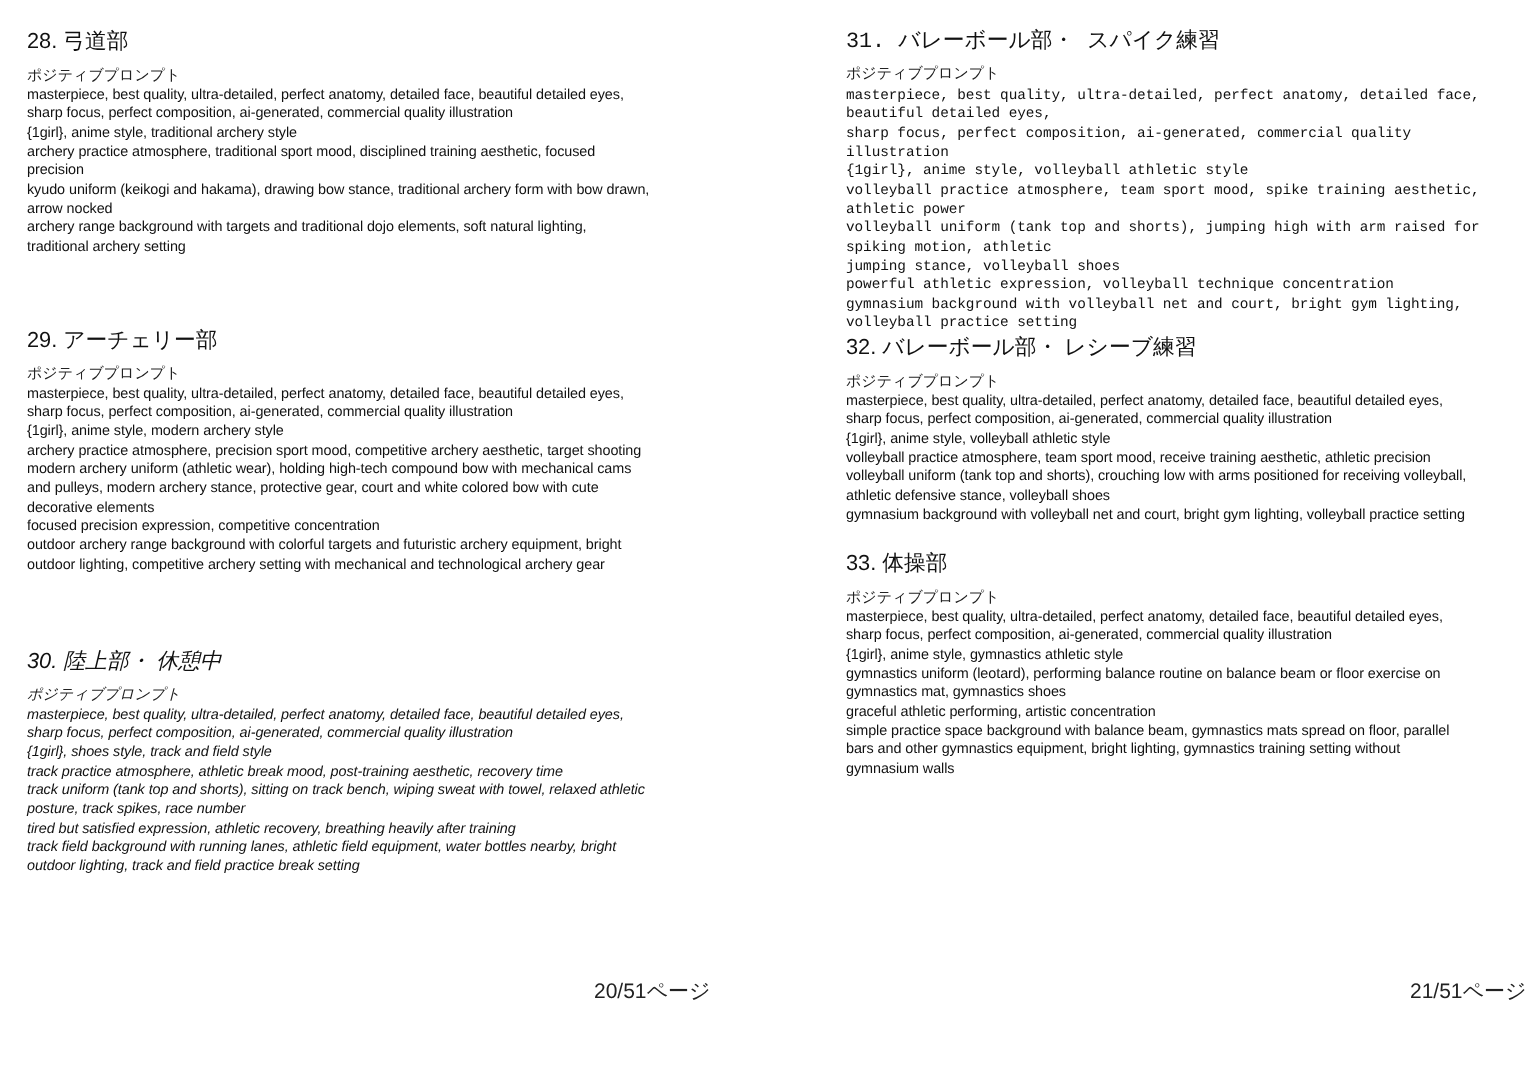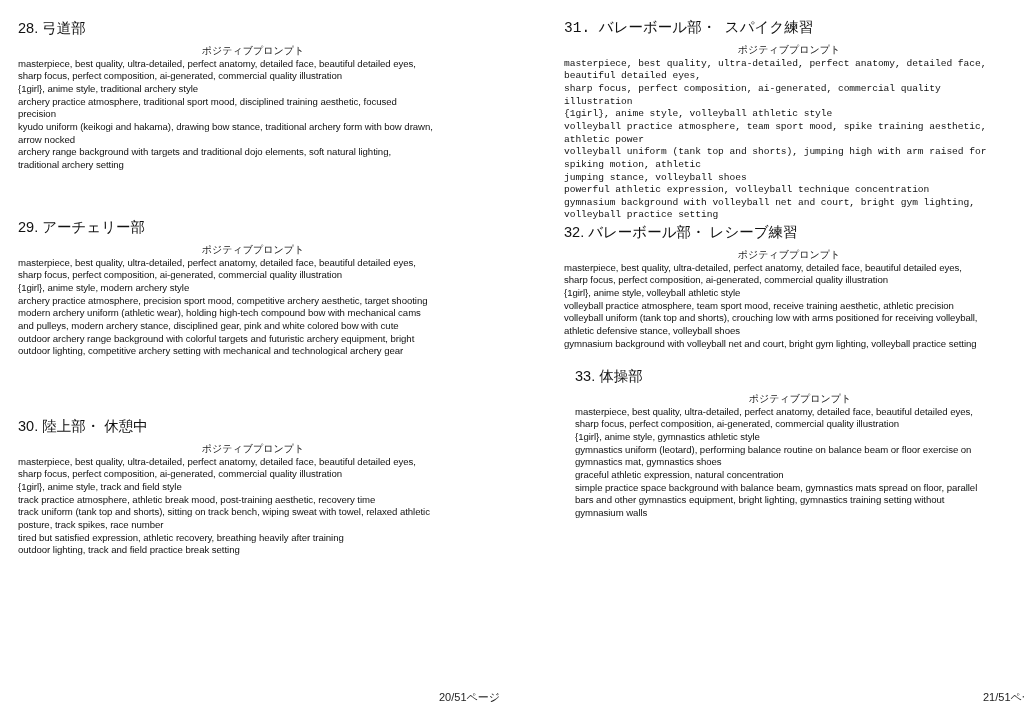--- a/index.html
+++ b/index.html
@@ -8,24 +8,24 @@
     font-family:"Liberation Sans", "DejaVu Sans", sans-serif; color:#111111;
   }
   .page { position:absolute; top:0; height:712px; }
   .page.left { left:18px; width:470px; }
   .page.right { left:564px; width:450px; }
   .section { position:absolute; left:0; width:100%; }
   .sec-title {
     font-size:14.5px; line-height:18px; margin:0 0 8px 0; font-weight:normal; color:#111;
     white-space:nowrap;
   }
-  .sec-label { font-size:10px; line-height:12.6px; color:#222; margin:0;text-align:center; }
+  .sec-label { font-size:10px; line-height:12.6px; color:#222; margin:0; }
   .sec-line { font-size:9.6px; line-height:12.65px; color:#111; margin:0; letter-spacing:-0.05px; }
   .page-num {
-    position:absolute; top:690px; font-size:11px; color:#222; white-space:nowrap;margin-left:43px;
+    position:absolute; top:652px; font-size:14px; color:#222; white-space:nowrap;
   }
   .pn-left { left:396px; }
   .pn-right { left:940px; }
 </style>
 </head>
 <body>
 
 <div class="page left">
 
   <div class="section" style="top:19px;">
@@ -43,35 +43,38 @@
   </div>
 
   <div class="section" style="top:218px;">
     <h2 class="sec-title">29. アーチェリー部</h2>
     <p class="sec-label">ポジティブプロンプト</p>
     <p class="sec-line">masterpiece, best quality, ultra-detailed, perfect anatomy, detailed face, beautiful detailed eyes,</p>
     <p class="sec-line">sharp focus, perfect composition, ai-generated, commercial quality illustration</p>
     <p class="sec-line">{1girl}, anime style, modern archery style</p>
     <p class="sec-line">archery practice atmosphere, precision sport mood, competitive archery aesthetic, target shooting</p>
     <p class="sec-line">modern archery uniform (athletic wear), holding high-tech compound bow with mechanical cams</p>
-    <p class="sec-line">and pulleys, modern archery stance, disciplined gear, pink and white colored bow with cute</p>
+    <p class="sec-line">and pulleys, modern archery stance, protective gear, court and white colored bow with cute</p>
+    <p class="sec-line">decorative elements</p>
+    <p class="sec-line">focused precision expression, competitive concentration</p>
     <p class="sec-line">outdoor archery range background with colorful targets and futuristic archery equipment, bright</p>
     <p class="sec-line">outdoor lighting, competitive archery setting with mechanical and technological archery gear</p>
   </div>
 
-  <div class="section" style="top:417px;">
+  <div class="section" style="top:432px;font-style:italic;">
     <h2 class="sec-title">30. 陸上部・ 休憩中</h2>
     <p class="sec-label">ポジティブプロンプト</p>
     <p class="sec-line">masterpiece, best quality, ultra-detailed, perfect anatomy, detailed face, beautiful detailed eyes,</p>
     <p class="sec-line">sharp focus, perfect composition, ai-generated, commercial quality illustration</p>
-    <p class="sec-line">{1girl}, anime style, track and field style</p>
+    <p class="sec-line">{1girl}, shoes style, track and field style</p>
     <p class="sec-line">track practice atmosphere, athletic break mood, post-training aesthetic, recovery time</p>
     <p class="sec-line">track uniform (tank top and shorts), sitting on track bench, wiping sweat with towel, relaxed athletic</p>
     <p class="sec-line">posture, track spikes, race number</p>
     <p class="sec-line">tired but satisfied expression, athletic recovery, breathing heavily after training</p>
+    <p class="sec-line">track field background with running lanes, athletic field equipment, water bottles nearby, bright</p>
     <p class="sec-line">outdoor lighting, track and field practice break setting</p>
   </div>
 </div>
 
 <div class="page right">
 
   <div class="section" style="top:19px;font-family:Liberation Mono, monospace;">
     <h2 class="sec-title">31. バレーボール部・ スパイク練習</h2>
     <p class="sec-label">ポジティブプロンプト</p>
     <p class="sec-line">masterpiece, best quality, ultra-detailed, perfect anatomy, detailed face, beautiful detailed eyes,</p>
@@ -89,29 +92,29 @@
     <p class="sec-label">ポジティブプロンプト</p>
     <p class="sec-line">masterpiece, best quality, ultra-detailed, perfect anatomy, detailed face, beautiful detailed eyes,</p>
     <p class="sec-line">sharp focus, perfect composition, ai-generated, commercial quality illustration</p>
     <p class="sec-line">{1girl}, anime style, volleyball athletic style</p>
     <p class="sec-line">volleyball practice atmosphere, team sport mood, receive training aesthetic, athletic precision</p>
     <p class="sec-line">volleyball uniform (tank top and shorts), crouching low with arms positioned for receiving volleyball,</p>
     <p class="sec-line">athletic defensive stance, volleyball shoes</p>
     <p class="sec-line">gymnasium background with volleyball net and court, bright gym lighting, volleyball practice setting</p>
   </div>
 
-  <div class="section" style="top:367px;margin-left:11px;">
+  <div class="section" style="top:367px;">
     <h2 class="sec-title">33. 体操部</h2>
     <p class="sec-label">ポジティブプロンプト</p>
     <p class="sec-line">masterpiece, best quality, ultra-detailed, perfect anatomy, detailed face, beautiful detailed eyes,</p>
     <p class="sec-line">sharp focus, perfect composition, ai-generated, commercial quality illustration</p>
     <p class="sec-line">{1girl}, anime style, gymnastics athletic style</p>
     <p class="sec-line">gymnastics uniform (leotard), performing balance routine on balance beam or floor exercise on</p>
     <p class="sec-line">gymnastics mat, gymnastics shoes</p>
-    <p class="sec-line">graceful athletic expression, natural concentration</p>
+    <p class="sec-line">graceful athletic performing, artistic concentration</p>
     <p class="sec-line">simple practice space background with balance beam, gymnastics mats spread on floor, parallel</p>
     <p class="sec-line">bars and other gymnastics equipment, bright lighting, gymnastics training setting without</p>
     <p class="sec-line">gymnasium walls</p>
   </div>
 </div>
 
 <div class="page-num pn-left">20/51ページ</div>
 <div class="page-num pn-right">21/51ページ</div>
 
 </body></html>

